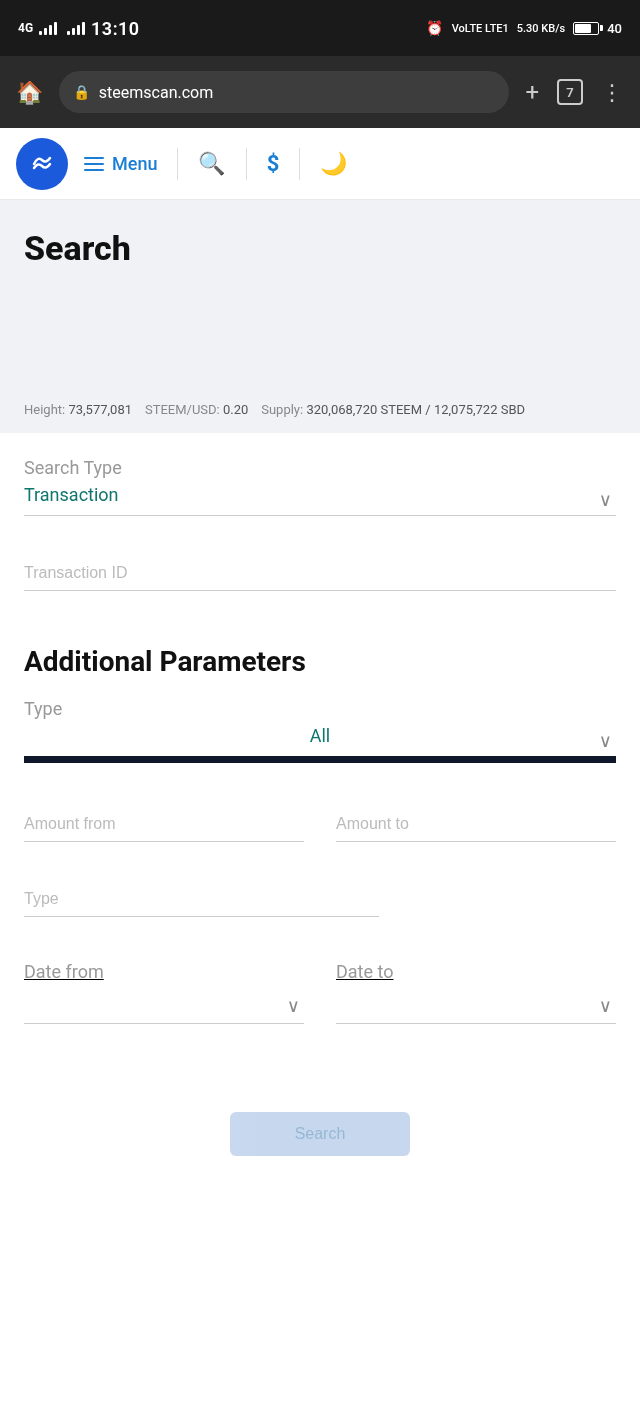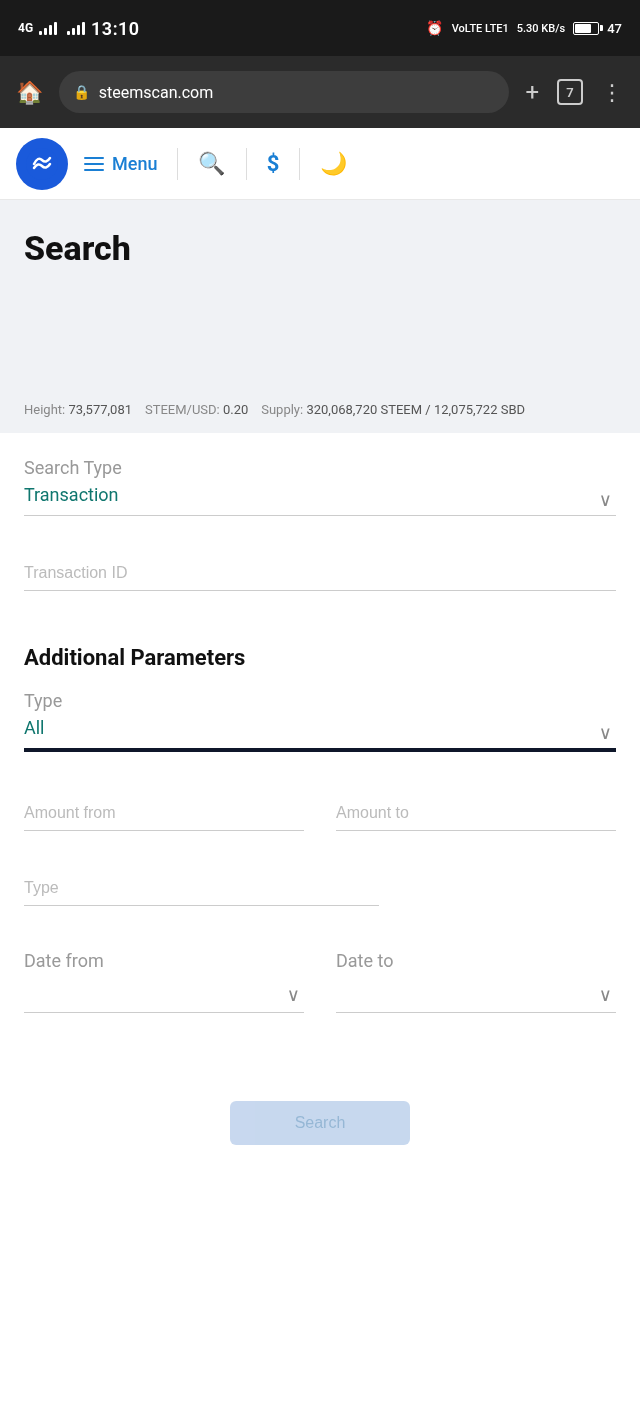--- a/index.html
+++ b/index.html
@@ -263,29 +263,30 @@
       color: #111;
       background: transparent;
       outline: none;
     }
     .form-input::placeholder {
       color: #bbb;
       font-size: 16px;
     }
 
     .section-title {
-      font-size: 22px;
+      font-size: 28px;
       font-weight: 700;
       color: #111;
       margin-bottom: 20px;
     }
 
     .two-col {
       display: flex;
       gap: 32px;
+      text-decoration: underline;
     }
     .two-col .form-group {
       flex: 1;
     }
 
     .full-width-input {
       width: 100%;
       border: none;
       border-bottom: 1.5px solid #ccc;
       padding: 8px 0;
@@ -293,21 +294,22 @@
       color: #111;
       background: transparent;
       outline: none;
     }
     .full-width-input::placeholder {
       color: #bbb;
     }
 
     
     .type-select-active {
-      border-bottom: 4px solid #0f172a;
+      border-bottom: 7px solid #0f172a;
+      text-align: center;
     }
 
     .date-select-wrapper {
       position: relative;
       border-bottom: 1.5px solid #ccc;
       padding-bottom: 8px;
       min-height: 36px;
     }
 
     .bottom-btn-area {
@@ -355,21 +357,21 @@
     </div>
     <span class="status-time">13:10</span>
   </div>
   <div class="status-right">
     <span style="font-size:14px;">⏰</span>
     <span style="font-size:11px;">VoLTE LTE1</span>
     <span style="font-size:11px;">5.30 KB/s</span>
     <div class="battery-icon">
       <div class="battery-fill"></div>
     </div>
-    <span style="font-size:13px;">47</span>
+    <span style="font-size:13px;">40</span>
   </div>
 </div>
 
 <div class="browser-bar">
   <div class="browser-home">🏠</div>
   <div class="url-bar">
     <span class="lock-icon">🔒</span>
     <span class="url-text">steemscan.com</span>
   </div>
   <div class="browser-actions">

